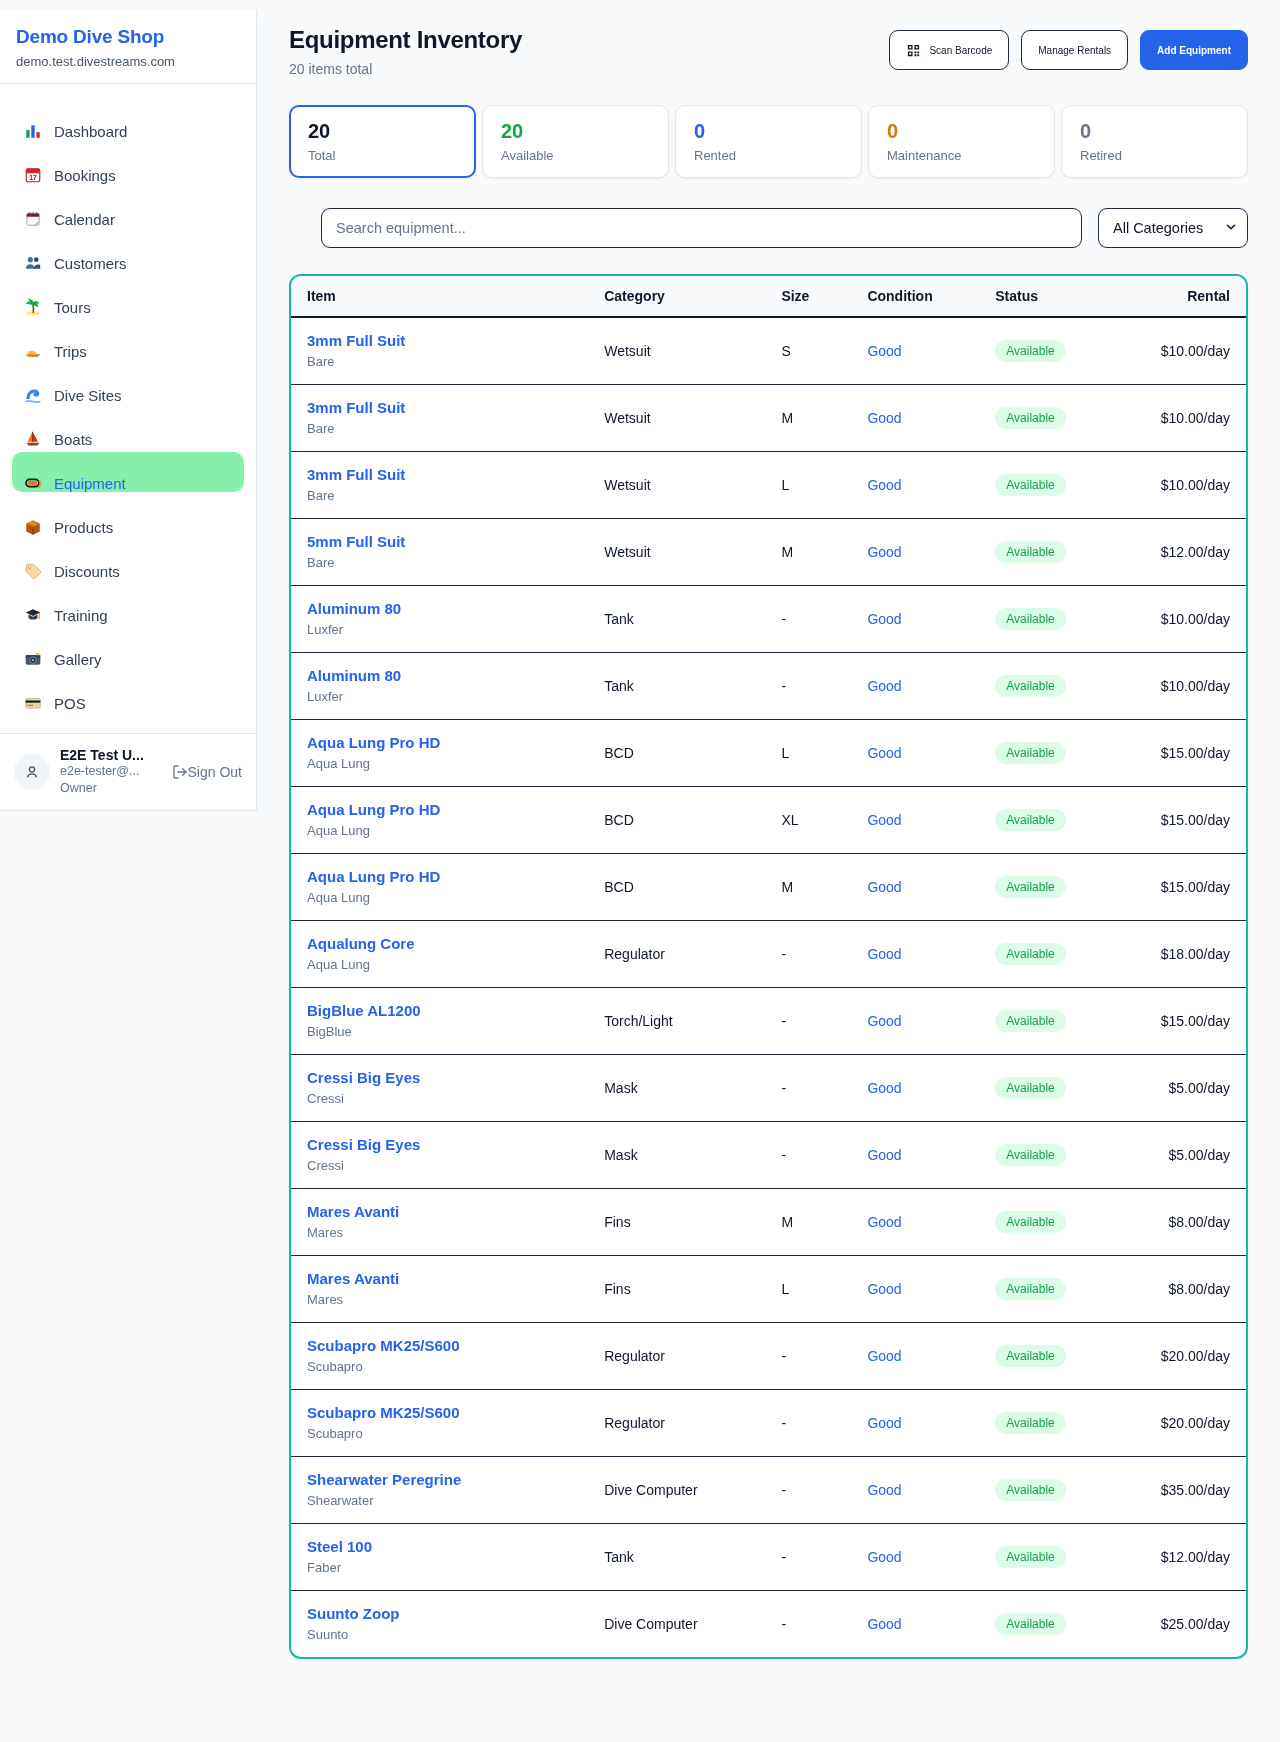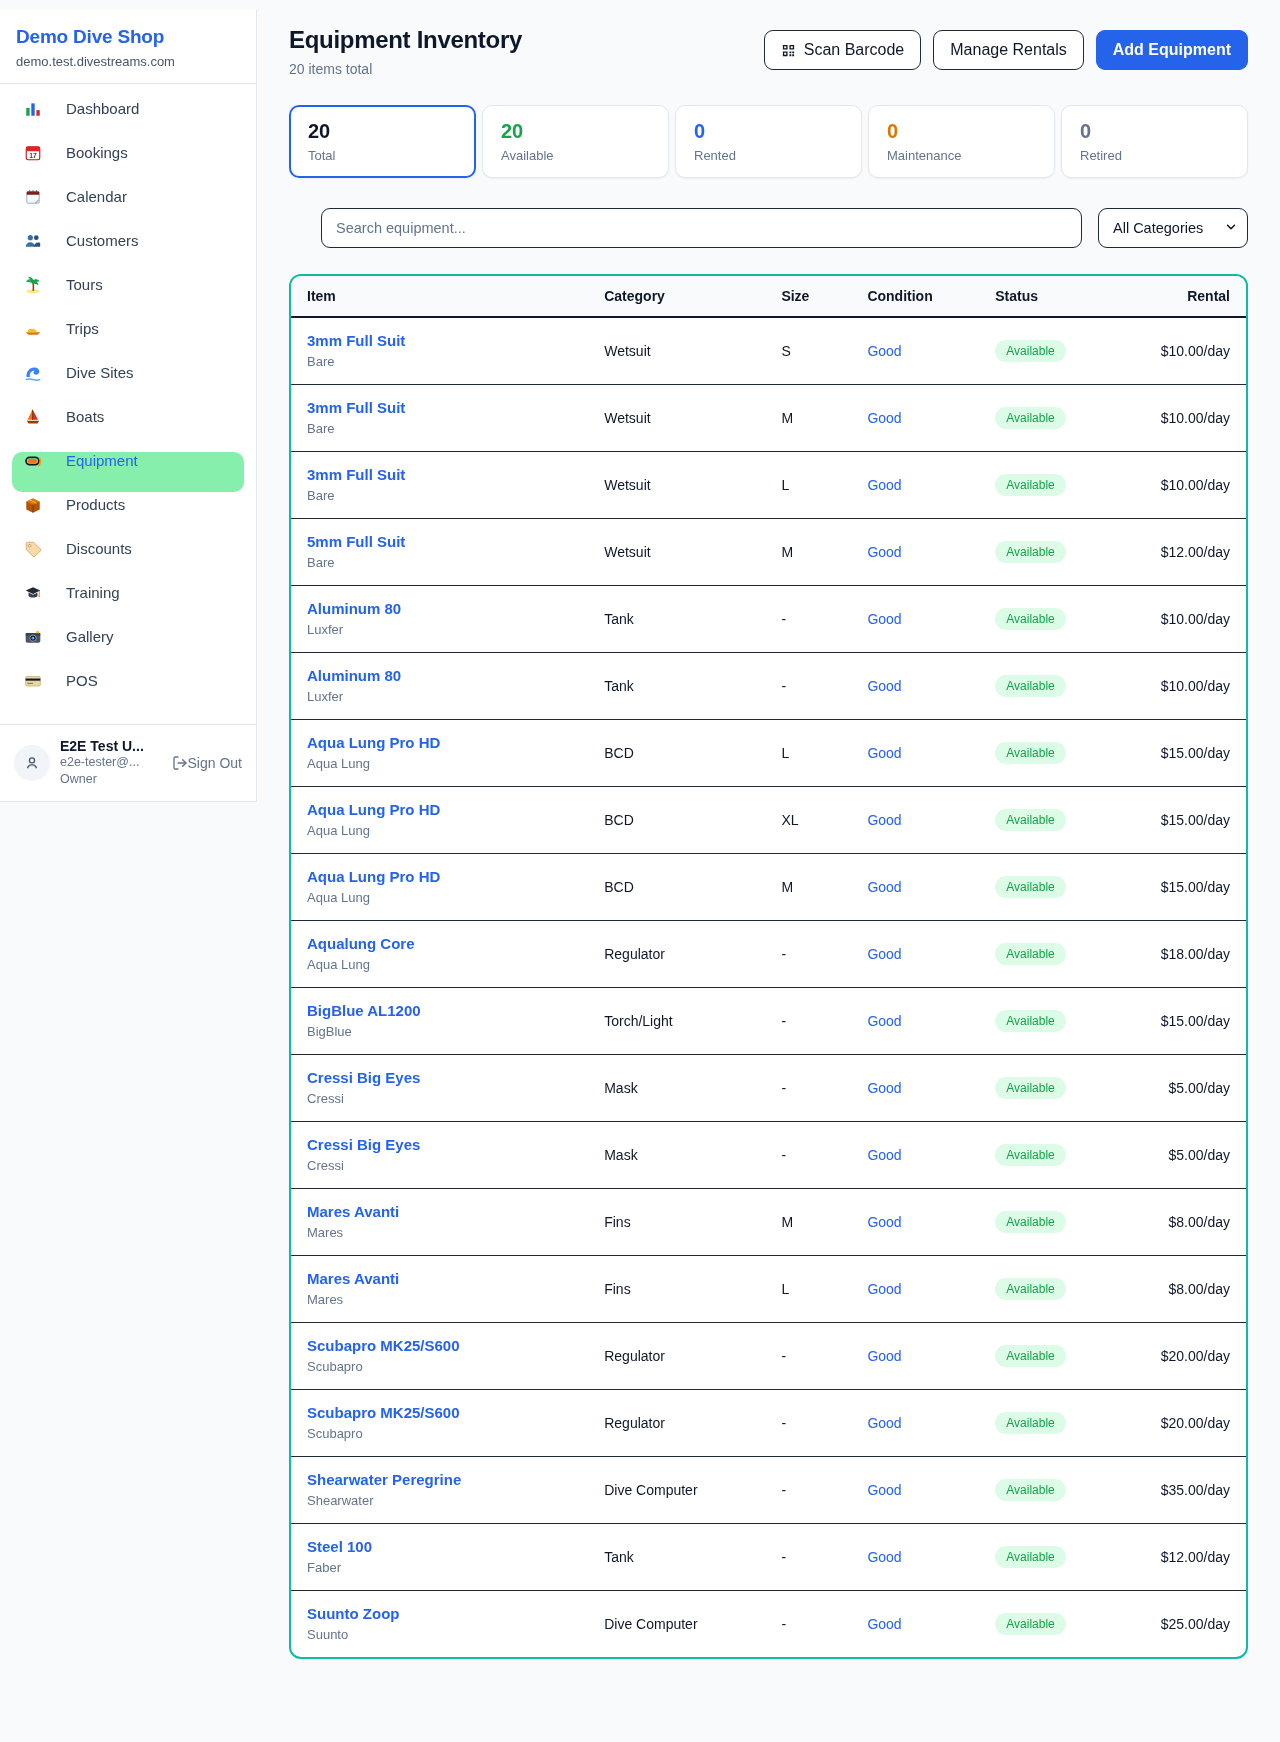--- a/index.html
+++ b/index.html
@@ -11,48 +11,48 @@
   
   .sidebar {
     position:absolute; top:10px; left:0; width:257px; background:#ffffff;
     border-right:1px solid #e2e8f0; border-bottom:1px solid #e2e8f0;
   }
   .brand-box { padding:16px 16px 14px; border-bottom:1px solid #e2e8f0; }
   .brand { color:#2563eb; font-size:19px; font-weight:700; letter-spacing:-.2px; }
   .brand-domain { color:#475569; font-size:13px; margin-top:6px; }
   .nav { padding:16px 12px 8px; }
   .nav-item {
-    display:flex; align-items:flex-start; gap:24px; height:40px; padding:0 12px;
+    display:flex; align-items:flex-end; gap:12px; height:40px; padding:0 12px;
     border-radius:10px; color:#334155; font-size:15px; cursor:pointer; margin-bottom:4px;
   }
   .nav-item.active { background:#86efac; color:#2563eb; font-weight:500; }
   .nav-icon { width:18px; height:18px; flex:0 0 18px; display:inline-flex; }
   .nav-icon svg { width:18px; height:18px; }
   .user-box {
-    border-top:1px solid #e2e8f0; padding:13px 14px; display:flex; align-items:center; gap:10px;
+    border-top:1px solid #e2e8f0; padding:13px 14px; display:flex; align-items:center; gap:10px;margin-top:9px;
   }
   .avatar {
     width:36px; height:36px; border-radius:50%; background:#f1f5f9; flex:0 0 36px;
     display:flex; align-items:center; justify-content:center; color:#475569;
   }
   .avatar svg { width:18px; height:18px; }
   .user-meta { min-width:0; flex:1; }
   .user-name { font-size:14px; font-weight:700; color:#0f172a; white-space:nowrap; }
   .user-email, .user-role { font-size:12.5px; color:#64748b; white-space:nowrap; line-height:1.35; }
   .signout { display:flex; align-items:center; gap:0; color:#64748b; font-size:14px; cursor:pointer; white-space:nowrap; }
   .signout svg { width:16px; height:16px; }
   
   .main { margin-left:257px; padding:26px 32px 0; }
   .page-head { display:flex; justify-content:space-between; align-items:flex-start; }
   .page-title { font-size:24px; font-weight:700; letter-spacing:-.3px; color:#0f172a; }
   .page-sub { font-size:14px; color:#64748b; margin-top:7px; }
   .head-actions { display:flex; gap:12px; margin-top:4px; }
   .btn {
     display:inline-flex; align-items:center; gap:8px; height:40px; padding:0 16px;
-    border-radius:9px; font-size:16px; font-weight:500; cursor:pointer; background:#fff;
+    border-radius:9px; font-size:10px; font-weight:500; cursor:pointer; background:#fff;
     border:1px solid #1e293b; color:#0f172a;
   }
   .btn svg { width:15px; height:15px; }
   .btn.primary { background:#2563eb; border-color:#2563eb; color:#fff; font-weight:600; }
   
   .stats { display:flex; gap:6px; margin-top:28px; }
   .stat-card {
     flex:1; background:#fff; border:1px solid #e2e8f0; border-radius:10px;
     padding:14px 18px; box-shadow:0 1px 2px rgba(15,23,42,.05); cursor:pointer;
   }

